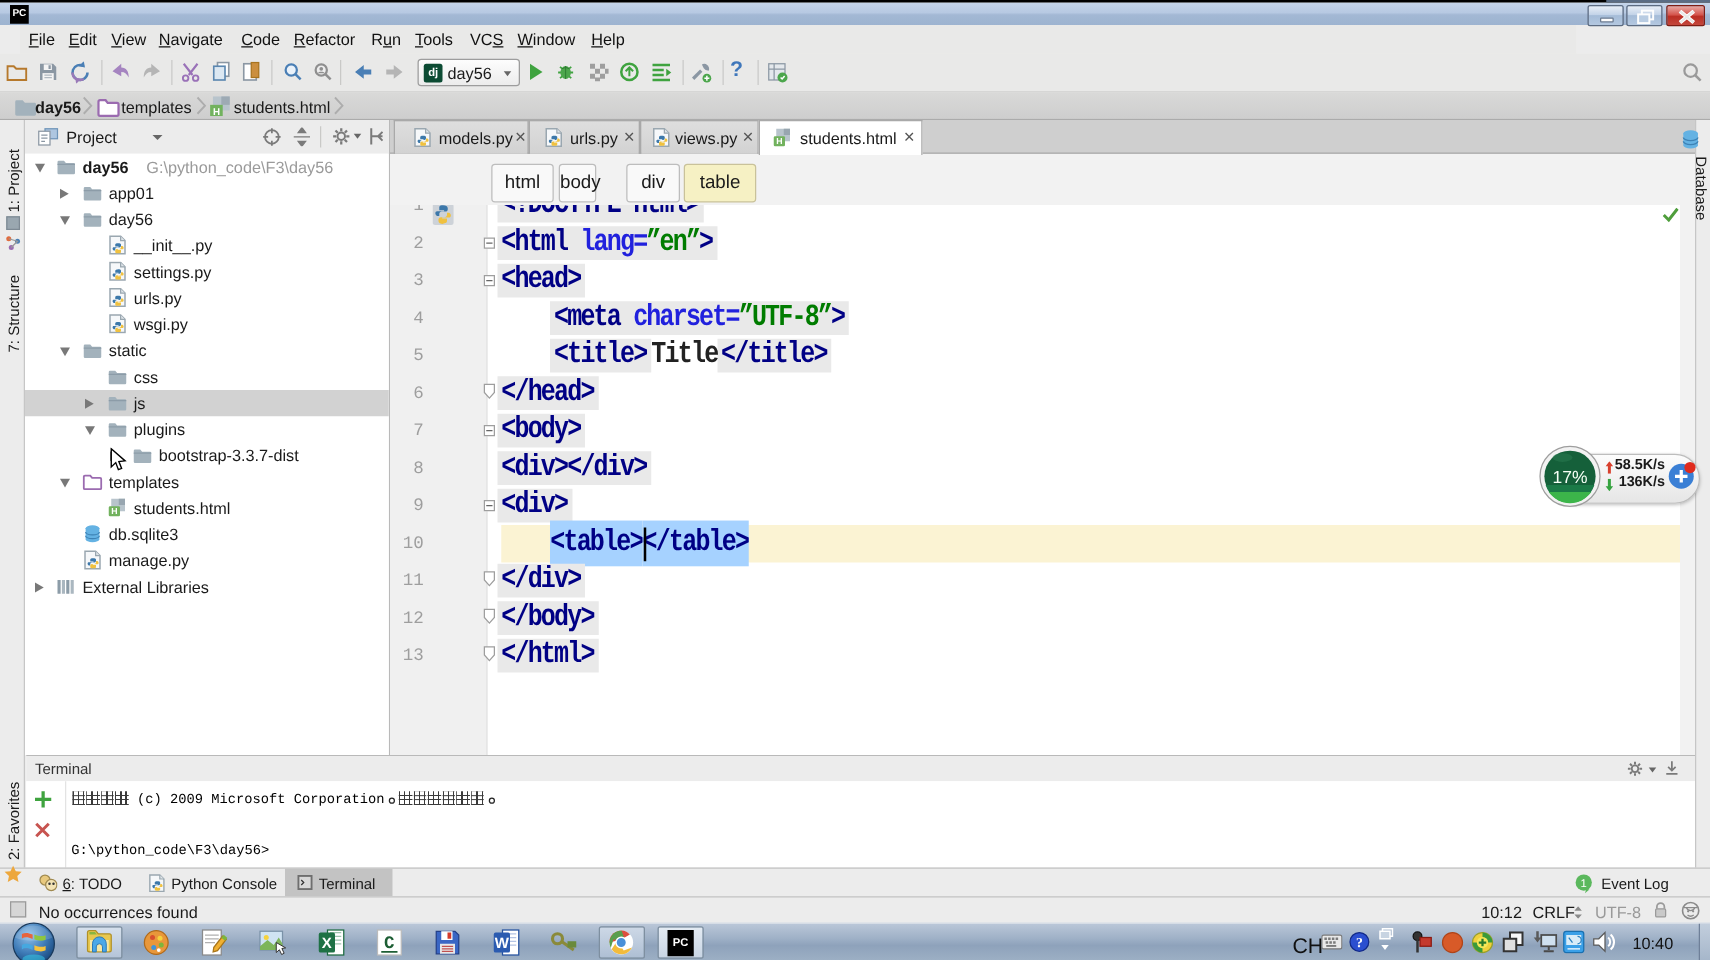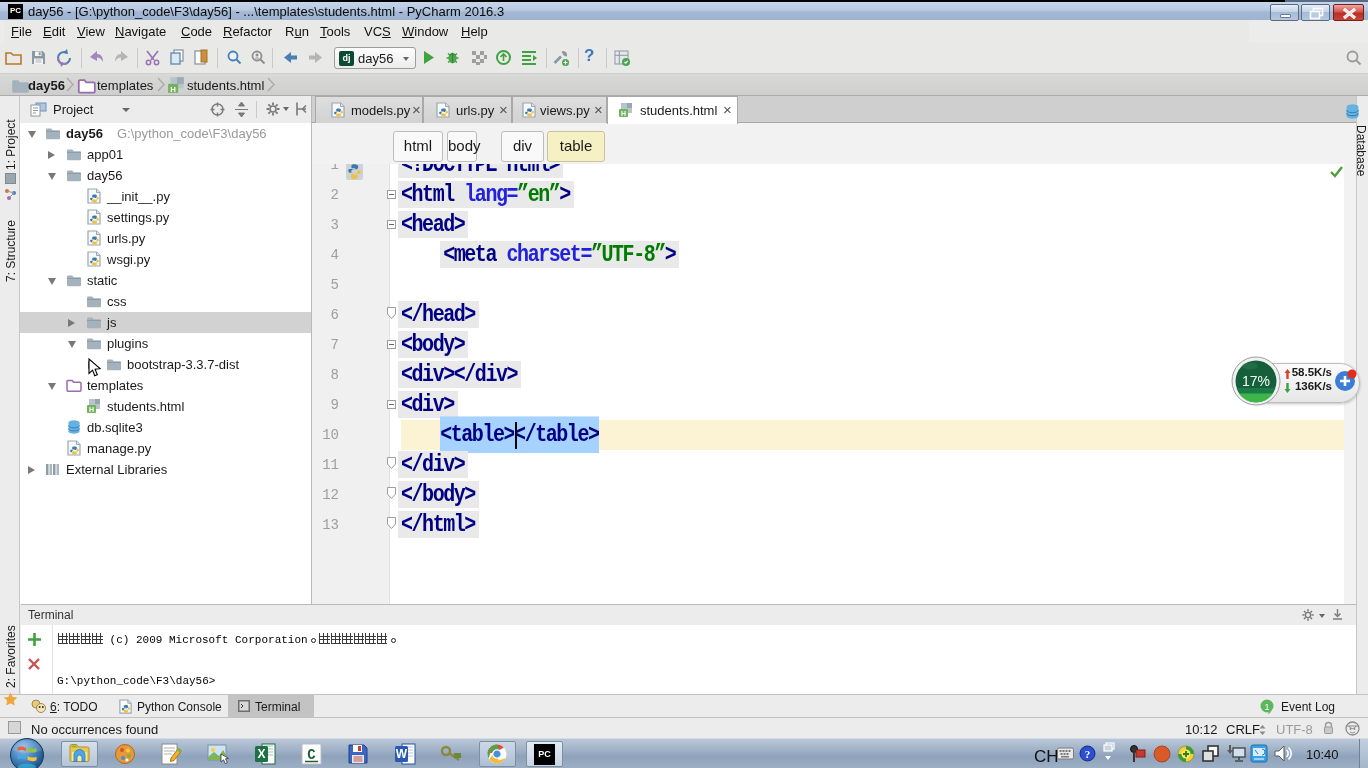--- a/index.html
+++ b/index.html
@@ -14,21 +14,21 @@
   #titlebar:before { content:""; position:absolute; left:1285px; top:-2px; width:83px; height:2px; background:#5a6c84; }
   #titlebar .ttext { position:absolute; left:28px; top:2px; font-size:13px; color:#0a0a0a; white-space:pre; }
   #pcicon { position:absolute; left:8px; top:2px; width:15px; height:15px; background:#000; color:#fff;
     font-size:8px; font-weight:bold; text-align:center; line-height:14px; }
   .winbtn { position:absolute; top:2px; width:29px; height:17px; border:1px solid #5c6b81; border-radius:2px; }
   #btnmin  { left:1270px; background:linear-gradient(#e8eef6,#c3d3e8 45%,#a5bcd8 50%,#b4c8e0); }
   #btnmax  { left:1301px; background:linear-gradient(#e8eef6,#c3d3e8 45%,#a5bcd8 50%,#b4c8e0); }
   #btnclose{ left:1333px; width:31px; background:linear-gradient(#e8a9a4,#d5564e 45%,#bb2e24 55%,#c4473c); border-color:#7e1d14;}
 
   
-  #menubar { left:4px; top:20px; width:1245px; height:23px; background:#e9e9e8; font-size:13px; color:#111;text-decoration:underline; }
+  #menubar { left:16px; top:20px; width:1245px; height:23px; background:#e9e9e8; font-size:13px; color:#111;text-decoration:underline; }
   #menubar span.mi { position:absolute; top:4px; }
   #menubar u { text-decoration-thickness:1px; }
 
   
   #toolbar { left:0; top:43px; width:1368px; height:31px; background:#e9e9e8; border-bottom:1px solid #d0d0ce; }
   .tsep { position:absolute; top:5px; width:1px; height:20px; background:#c9c9c7; }
   .ticon { position:absolute; top:6px; }
 
   
   #crumbs { left:0; top:74px; width:1368px; height:22px; background:linear-gradient(#d9d9d8,#cecece); border-bottom:1px solid #ababab; font-size:13px; color:#1a1a1a;}
@@ -87,21 +87,20 @@
   .cjkp { display:inline-block; width:5px; height:5px; margin:0 3px; border:1px solid #222; border-radius:50%; vertical-align:0px; }
 
   
   #taskbar { left:0; top:738px; width:1368px; height:30px; background:linear-gradient(#bac7d8,#9fb1c7 40%,#8ea2bb 60%,#9cafc4); border-top:1px solid #d4dce6; }
   .tbtn { position:absolute; top:2px; width:37px; height:26px; border:1px solid #7e8fa0; border-radius:2px; }
 </style>
 </head>
 <body>
 <div class="abs" id="titlebar">
   <div id="pcicon">PC</div>
-  <div class="ttext">day56 - [G:\python_code\F3\day56] - ...\templates\students.html - PyCharm 2016.3</div>
   <div class="winbtn" id="btnmin">
       <div style="position:absolute;left:9px;top:9px;width:11px;height:4px;background:#fdfdfd;border:1px solid #6a7a90;border-radius:1px;"></div>
     </div>
   <div class="winbtn" id="btnmax">
       <svg style="position:absolute;left:7px;top:2px" width="15" height="13" viewBox="0 0 15 13">
         <rect x="4.5" y="1.5" width="9" height="7" fill="none" stroke="#fdfdfd" stroke-width="1.6"></rect>
         <rect x="1.5" y="4.5" width="9" height="7" fill="#b9cce2" stroke="#fdfdfd" stroke-width="1.6"></rect>
       </svg>
     </div>
   <div class="winbtn" id="btnclose">
@@ -392,20 +391,21 @@
   <svg style="position:absolute;left:68px;top:262px;z-index:5" width="14" height="21" viewBox="0 0 14 21">
       <path d="M1 1 v14.5 l3.6 -3.4 2.1 5.6 2.6 -1 -2.2 -5.4 5 -0.6 z" fill="#fff" stroke="#000" stroke-width="1.1"></path>
     </svg>
 </div>
 <div class="abs" id="editor">
   <div id="curline"></div>
   <div class="cline" style="top:54px"><span class="cbg"><span class="tg">&lt;!DOCTYPE html&gt;</span></span></div>
   <div class="cline" style="top:84px"><span class="cbg"><span class="tg">&lt;html </span><span class="at">lang=</span><span class="vl">”en”</span><span class="tg">&gt;</span></span></div>
   <div class="cline" style="top:114px"><span class="cbg"><span class="tg">&lt;head&gt;</span></span></div>
   <div class="cline" style="top:144px">    <span class="cbg"><span class="tg">&lt;meta </span><span class="at">charset=</span><span class="vl">”UTF-8”</span><span class="tg">&gt;</span></span></div>
+  <div class="cline" style="top:174px">    <span class="cbg"><span class="tg">&lt;title&gt;</span></span><span class="tx">Title</span><span class="cbg"><span class="tg">&lt;/title&gt;</span></span></div>
   <div class="cline" style="top:204px"><span class="cbg"><span class="tg">&lt;/head&gt;</span></span></div>
   <div class="cline" style="top:234px"><span class="cbg"><span class="tg">&lt;body&gt;</span></span></div>
   <div class="cline" style="top:264px"><span class="cbg"><span class="tg">&lt;div&gt;&lt;/div&gt;</span></span></div>
   <div class="cline" style="top:294px"><span class="cbg"><span class="tg">&lt;div&gt;</span></span></div>
   <div class="cline" style="top:324px">    <span class="sel tg">&lt;table&gt;</span><span class="sel tg">&lt;/table&gt;</span></div>
   <div class="cline" style="top:354px"><span class="cbg"><span class="tg">&lt;/div&gt;</span></span></div>
   <div class="cline" style="top:384px"><span class="cbg"><span class="tg">&lt;/body&gt;</span></span></div>
   <div class="cline" style="top:414px"><span class="cbg"><span class="tg">&lt;/html&gt;</span></span></div>
   <div id="caret" style="position:absolute;left:203px;top:326px;width:2px;height:27px;background:#000;z-index:2;"></div>
   <div id="gutter">

